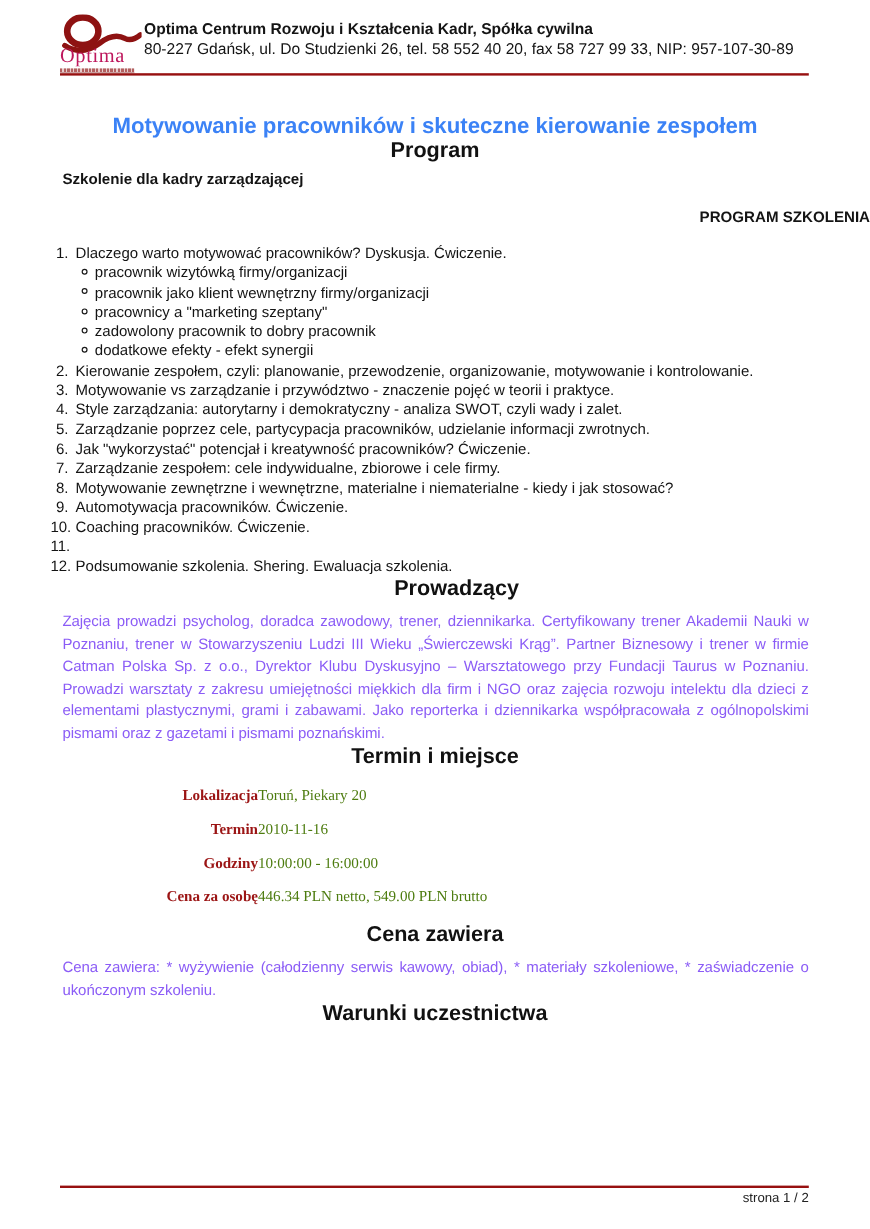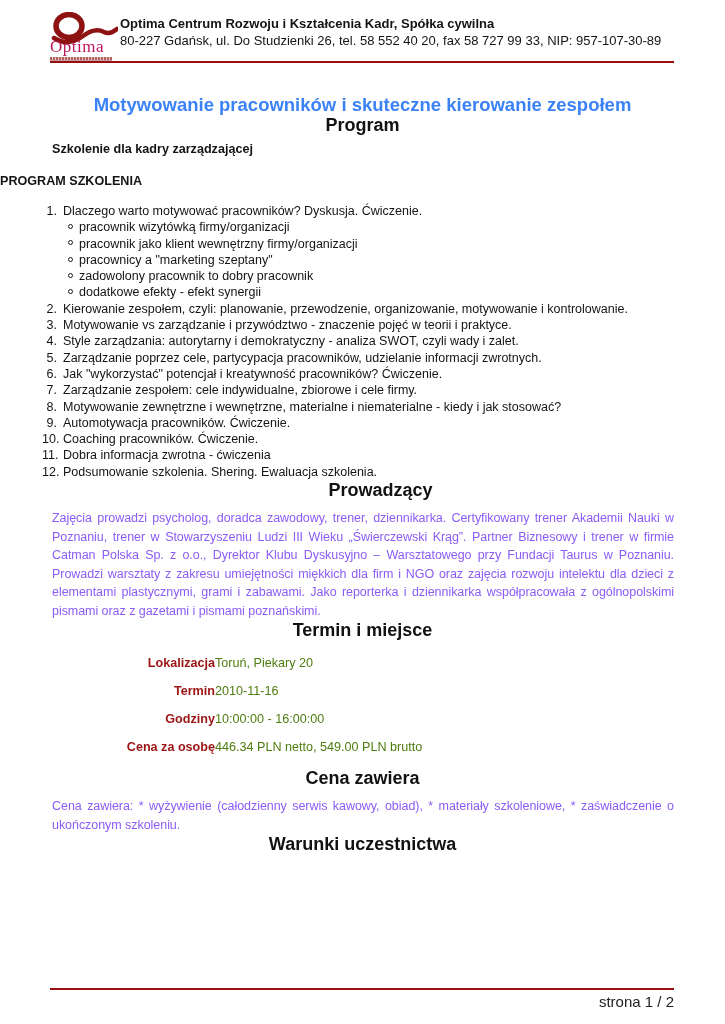--- a/index.html
+++ b/index.html
@@ -23,49 +23,49 @@
     margin-top:2px;width:62px;height:3px;
     background:repeating-linear-gradient(90deg,#b26060 0 2px,#e7cccc 2px 3px);
     border-bottom:1px solid #c9a0a0;
   }
   .header-text{position:absolute;left:120px;top:15px;font-size:13px;line-height:17px;}
   .company-name{font-weight:bold;}
   .company-address{}
   .rule{position:absolute;left:50px;right:51px;height:2px;background:#971010;}
   .rule-top{top:61px;}
   .rule-bottom{top:988px;}
-  .page-number{position:absolute;right:51px;top:993px;font-size:15px;color:#222;}
+  .page-number{position:absolute;right:51px;top:993px;font-size:11px;color:#222;}
   
   .content{position:absolute;top:0;left:0;right:0;}
   .doc-title{
     margin:94px 0 0;text-align:center;
     color:#3b82f6;font-size:18.5px;font-weight:bold;line-height:21px;
   }
   h2.section{
     margin:0;text-align:center;font-size:18px;font-weight:bold;line-height:20px;color:#111;
   }
   .h-program{margin-top:30px;}
   .audience{margin:6px 51px 0 52px;font-size:12.6px;font-weight:bold;line-height:17px;}
-  .program-subheading{margin-top:15px;text-align:left;font-size:12.6px;font-weight:bold;line-height:16px;}
+  .program-subheading{margin-top:15px;text-align:right;font-size:12.6px;font-weight:bold;line-height:16px;}
   .program-list{margin:14px 51px 0 0;padding-left:42px;font-size:12.5px;line-height:16.3px;}
   .p-item{display:flex;align-items:baseline;}
   .item-num{flex:none;width:15px;text-align:right;margin-right:6px;}
   .item-text{}
   .p-sub{display:flex;align-items:center;padding-left:26px;}
   .bullet{
     flex:none;width:3px;height:3px;border:1.2px solid #1a1a1a;border-radius:50%;
     margin-right:6px;margin-top:-2px;
   }
   .h-trainer{margin-top:0;padding-left:36px;}
   .body-par{
     margin:9px 51px 0 52px;font-size:12.5px;line-height:18.5px;
     text-align:justify;letter-spacing:-0.05px;color:#8b5cf6;
   }
   .h-details{margin-top:3px;}
-  .details-rows{margin:16px 0 0 52px;}
+  .details-rows{margin:16px 0 0 52px;font-family:Liberation Serif, serif;}
   .detail-row{display:flex;height:28px;align-items:flex-start;font-size:12.6px;line-height:15px;}
   .detail-label{flex:none;width:163px;text-align:right;font-weight:bold;color:#9b1414;}
   .detail-value{color:#4d7c0f;}
   .h-price{margin-top:25px;}
   .h-terms{margin-top:10px;}
 </style>
 </head>
 <body>
 
 <div class="page">
@@ -150,21 +150,20 @@
       <div class="p-item">
         <span class="item-num">9.</span>
         <span class="item-text">Automotywacja pracowników. Ćwiczenie.</span>
       </div>
       <div class="p-item">
         <span class="item-num">10.</span>
         <span class="item-text">Coaching pracowników. Ćwiczenie.</span>
       </div>
       <div class="p-item">
         <span class="item-num">11.</span>
-        <span class="item-text">Dobra informacja zwrotna - ćwiczenia</span>
       </div>
       <div class="p-item">
         <span class="item-num">12.</span>
         <span class="item-text">Podsumowanie szkolenia. Shering. Ewaluacja szkolenia.</span>
       </div>
     </div>
 
     <h2 class="section h-trainer">Prowadzący</h2>
     <p class="body-par">Zajęcia prowadzi psycholog, doradca zawodowy, trener, dziennikarka. Certyfikowany trener Akademii Nauki w Poznaniu, trener w Stowarzyszeniu Ludzi III Wieku „Świerczewski Krąg”. Partner Biznesowy i trener w firmie Catman Polska Sp. z o.o., Dyrektor Klubu Dyskusyjno – Warsztatowego przy Fundacji Taurus w Poznaniu. Prowadzi warsztaty z zakresu umiejętności miękkich dla firm i NGO oraz zajęcia rozwoju intelektu dla dzieci z elementami plastycznymi, grami i zabawami. Jako reporterka i dziennikarka współpracowała z ogólnopolskimi pismami oraz z gazetami i pismami poznańskimi.</p>
 

